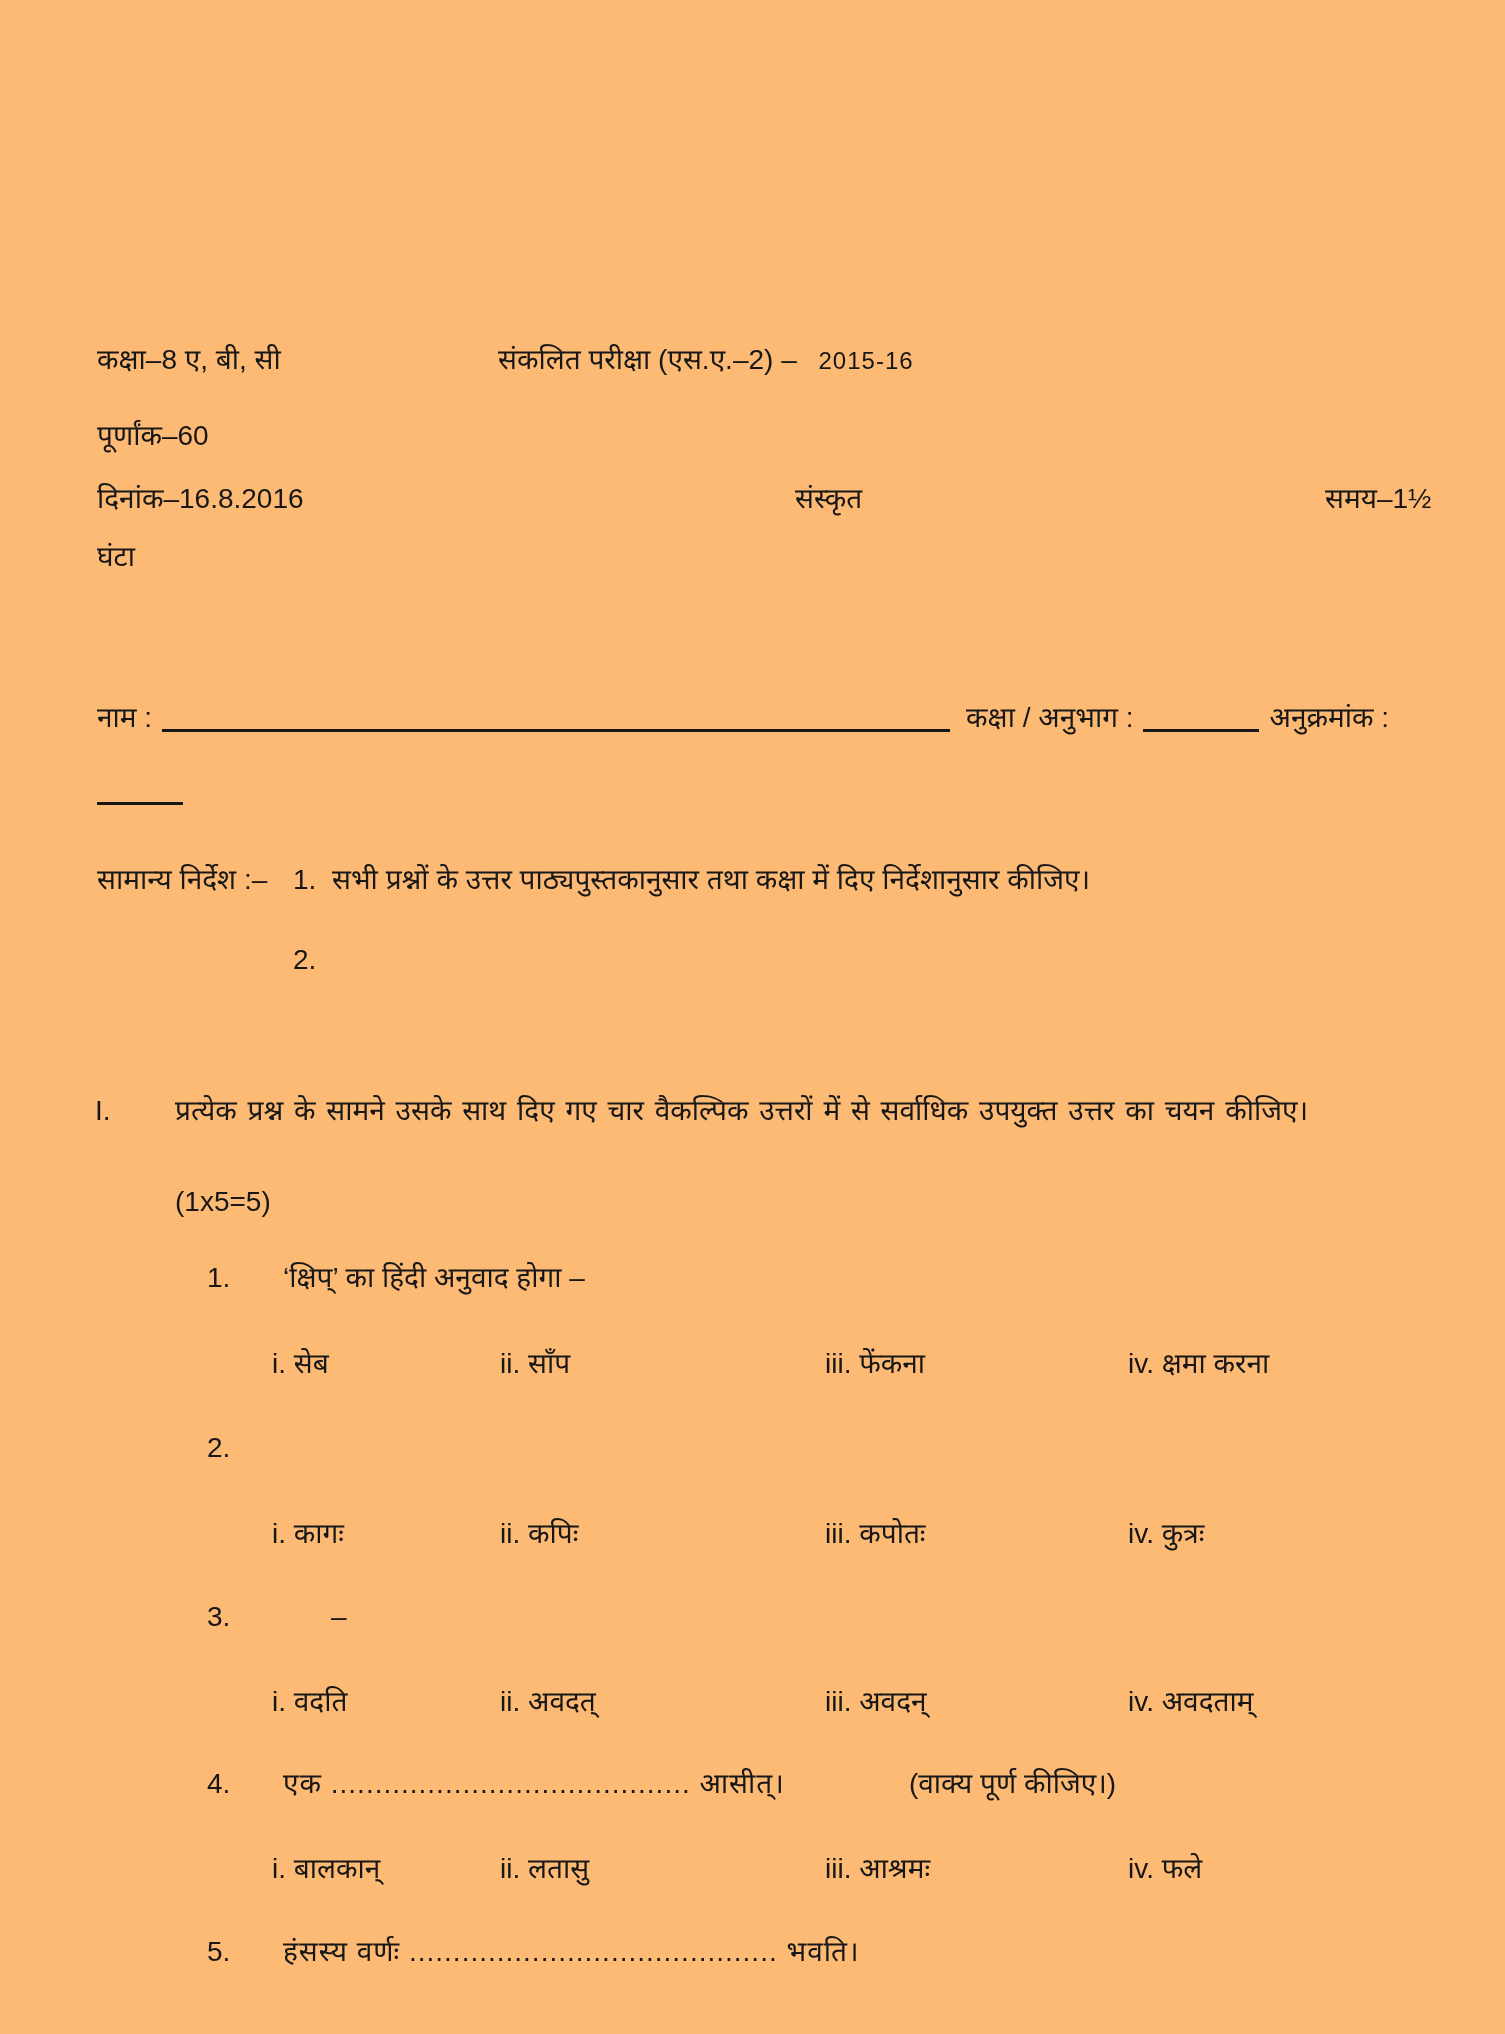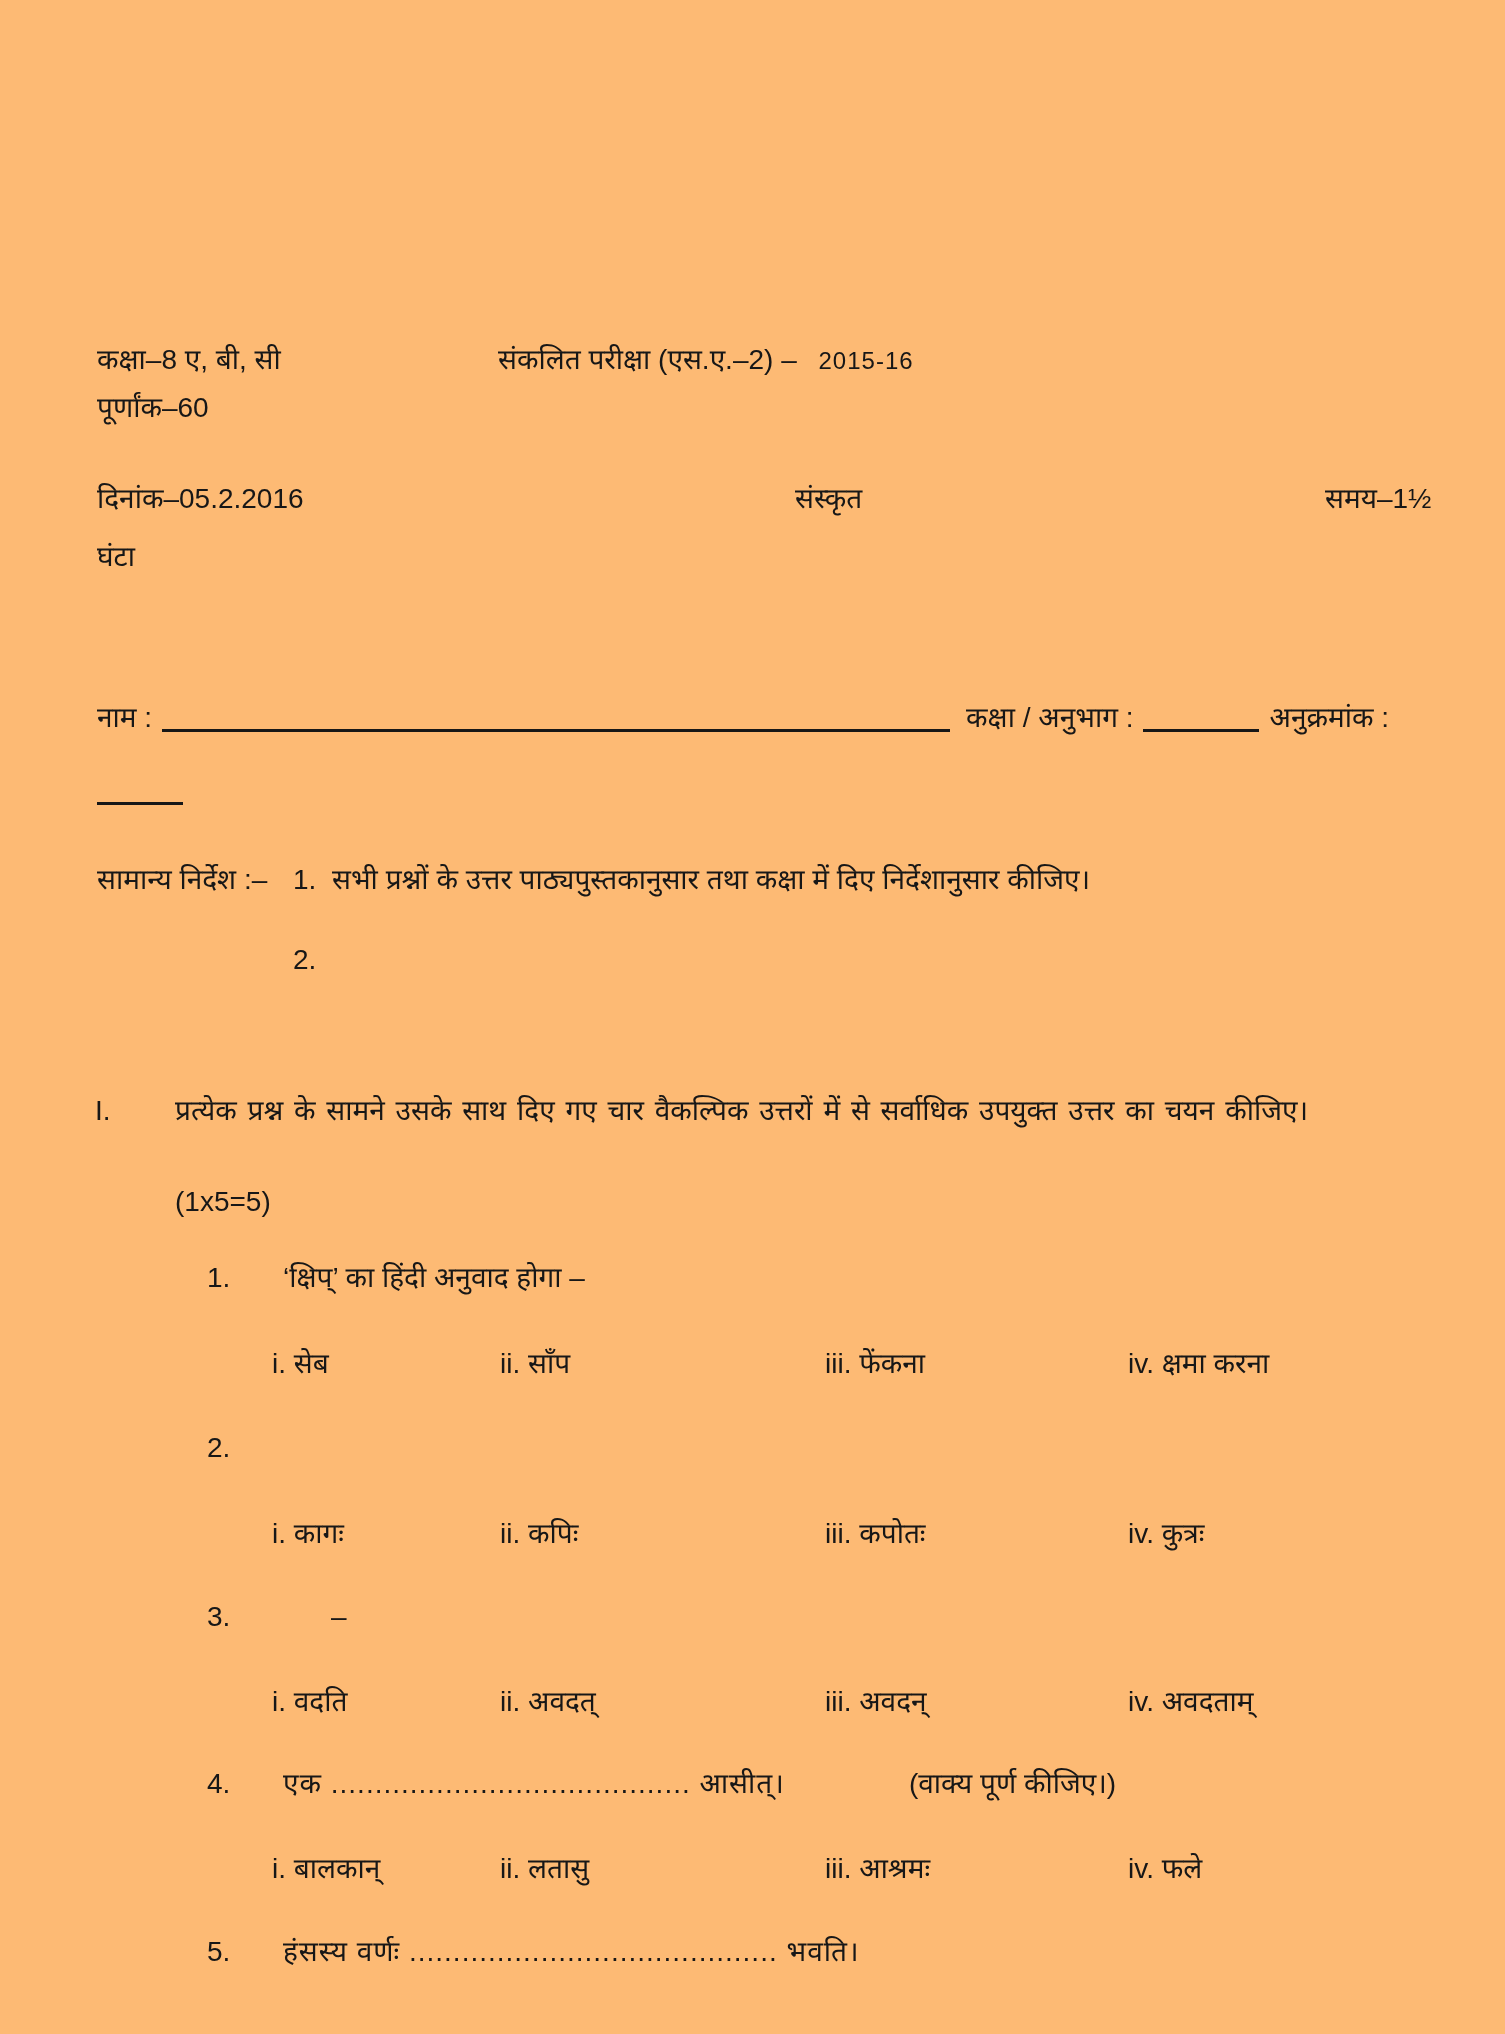--- a/index.html
+++ b/index.html
@@ -14,21 +14,21 @@
     overflow:hidden;
   }
   .row{position:absolute;left:97px;white-space:nowrap;line-height:40px;}
   .fullrow{position:absolute;left:0;width:1505px;white-space:nowrap;line-height:40px;}
   .abs{position:absolute;white-space:nowrap;}
 
   
   .hdr1{top:340px;}
   .hdr1 .mid{position:absolute;left:498px;top:0;}
   .session{font-size:24px;margin-left:14px;letter-spacing:1px;}
-  .hdr2{top:388px;}
+  .hdr2{top:416px;}
   .daterow{top:479px;}
   .daterow .date{position:absolute;left:97px;top:0;}
   .daterow .subject{position:absolute;left:795px;top:0;}
   .daterow .time{position:absolute;left:1325px;top:0;}
   .ghanta{top:537px;}
 
   
   .namerow{top:698px;}
   .blank{display:inline-block;border-bottom:3px solid #171717;height:30px;vertical-align:-5px;}
   .u-name{width:788px;margin-left:10px;}
@@ -74,21 +74,21 @@
     <span class="abs" style="left:97px;top:0;">कक्षा–8 ए, बी, सी</span>
     <span class="mid">
       <span>संकलित परीक्षा (एस.ए.–2) –</span>
       <span class="session">2015-16</span>
     </span>
   </div>
 
   <div class="row hdr2">पूर्णांक–60</div>
 
   <div class="fullrow daterow">
-    <span class="date">दिनांक–05.2.2016</span>
+    <span class="date">दिनांक–16.8.2016</span>
     <span class="subject">संस्कृत</span>
     <span class="time">समय–1½</span>
   </div>
   <div class="row ghanta">घंटा</div>
 
   <div class="row namerow">
     <span>नाम :</span><span class="blank u-name"></span><span class="clslbl">कक्षा / अनुभाग :</span><span class="blank u-class"></span><span>अनुक्रमांक :</span>
   </div>
   <div class="u-roll2"></div>
 

